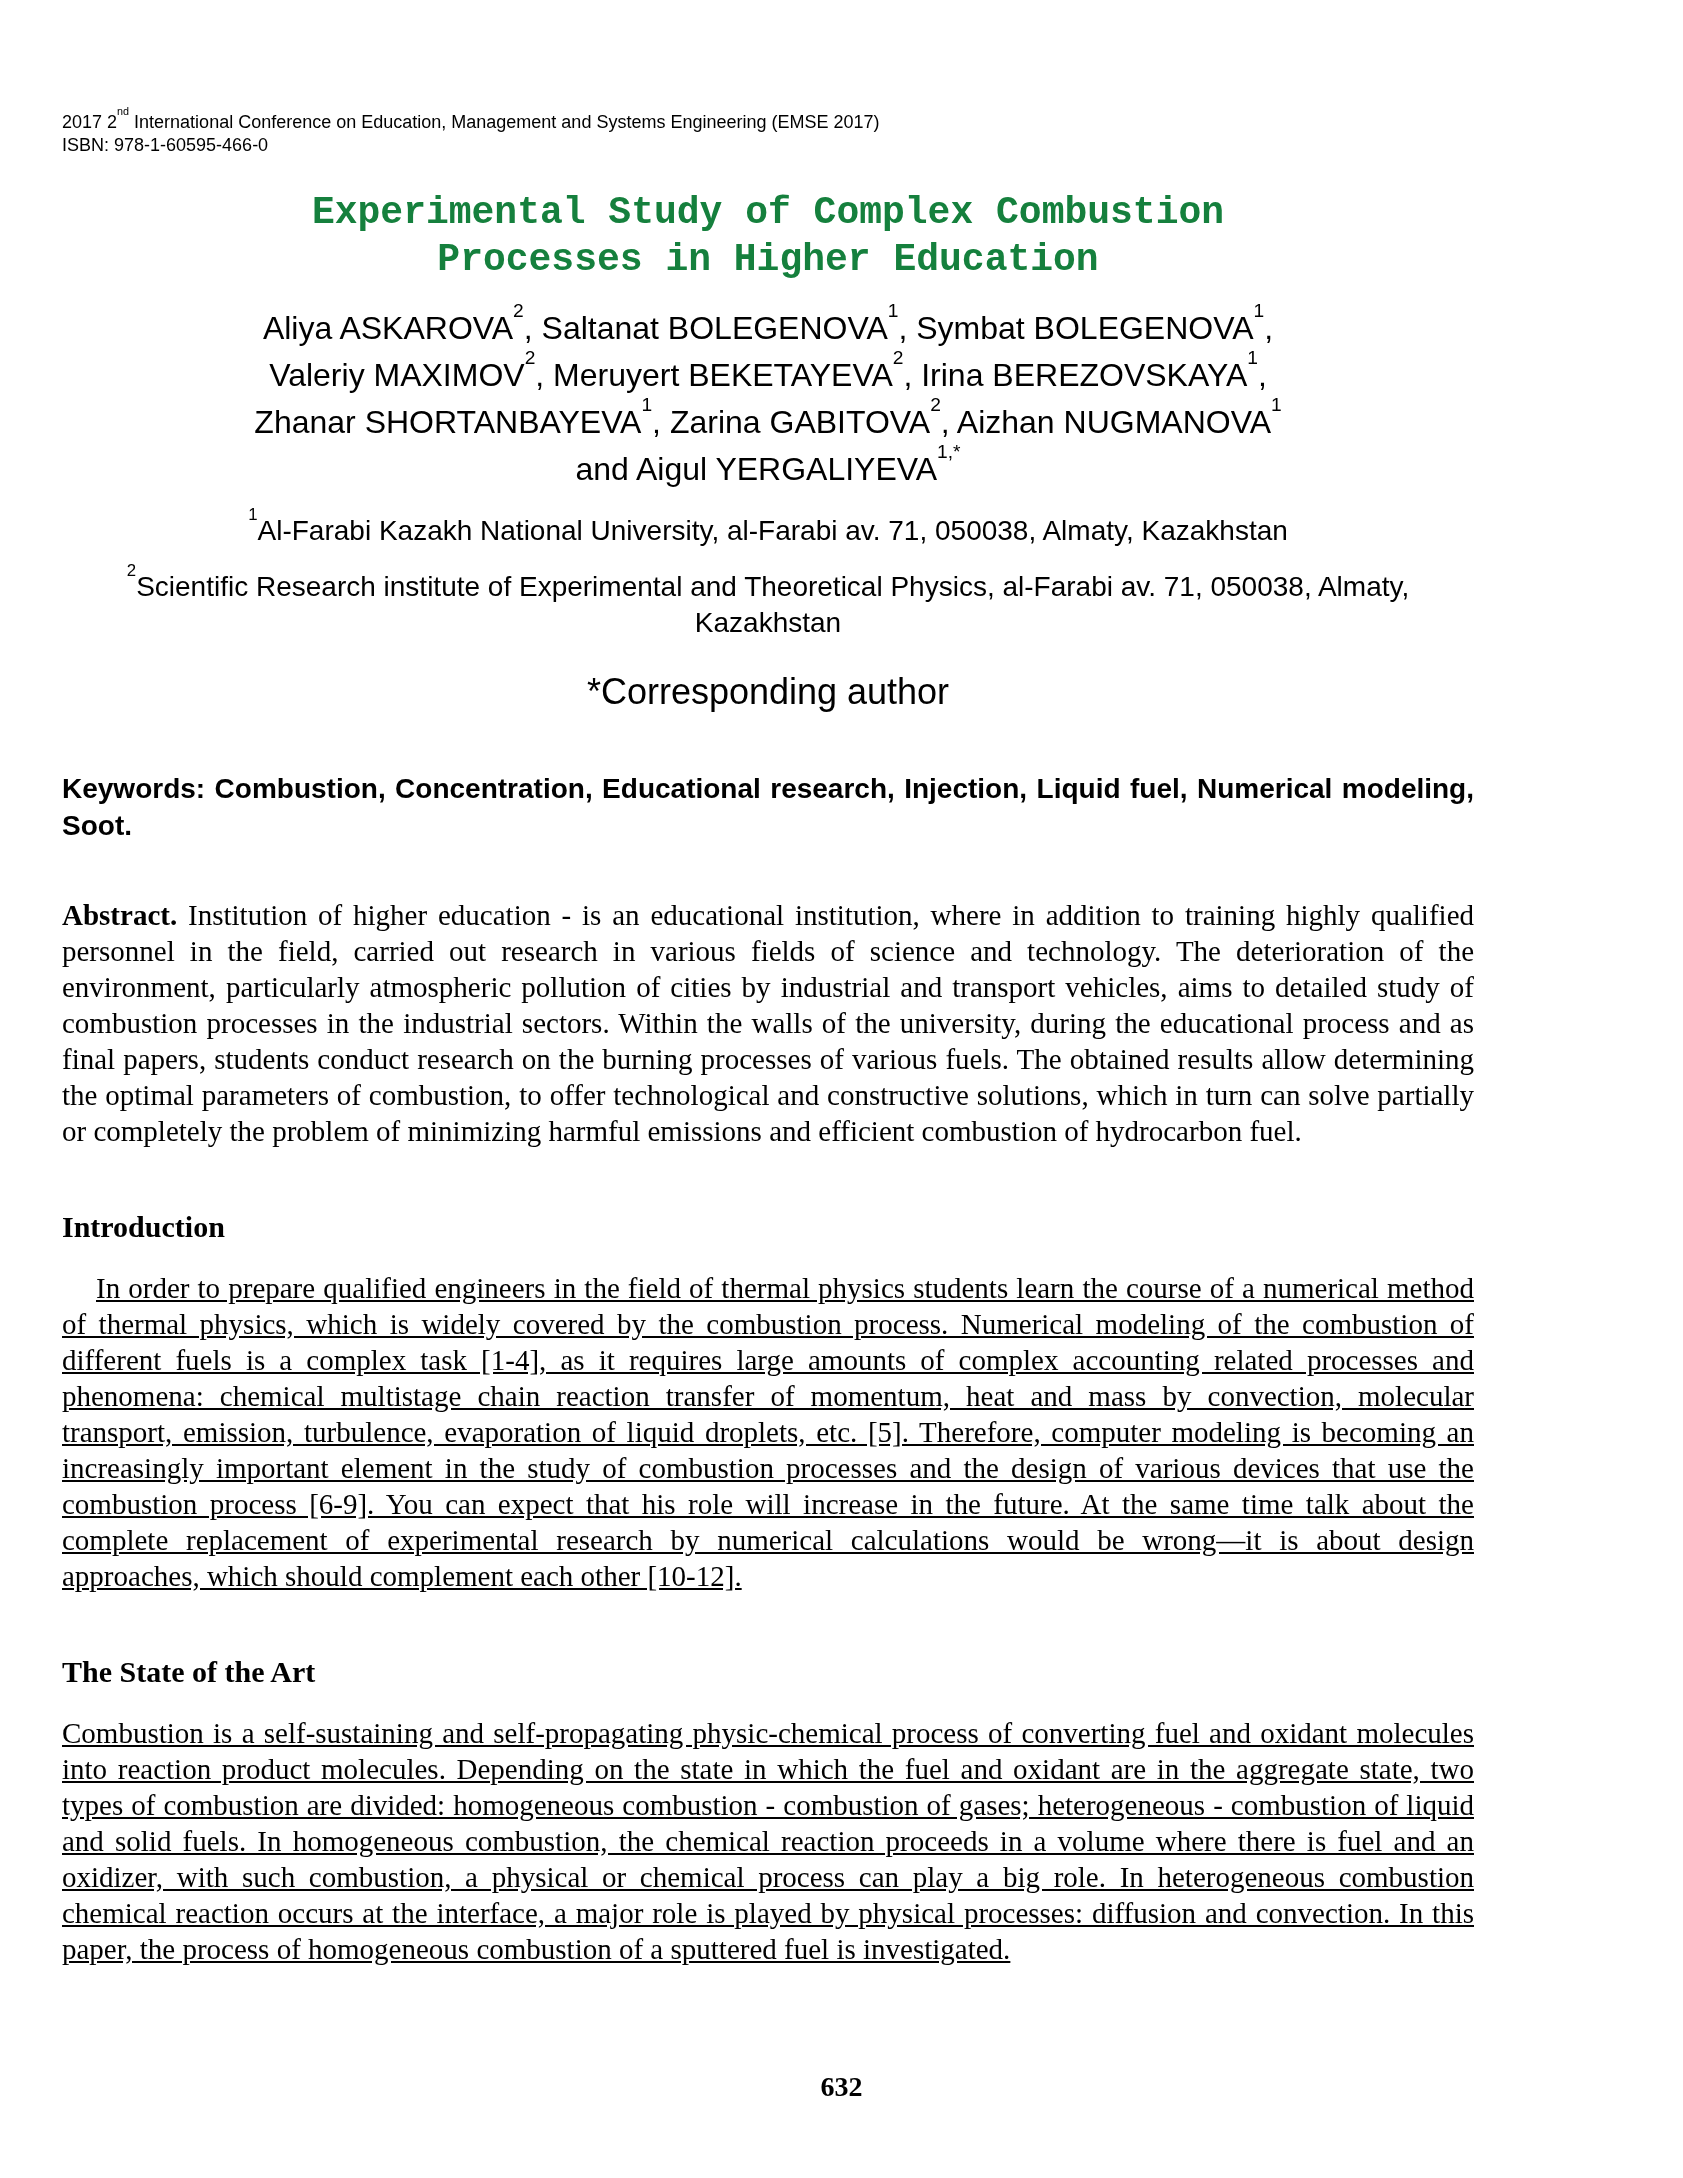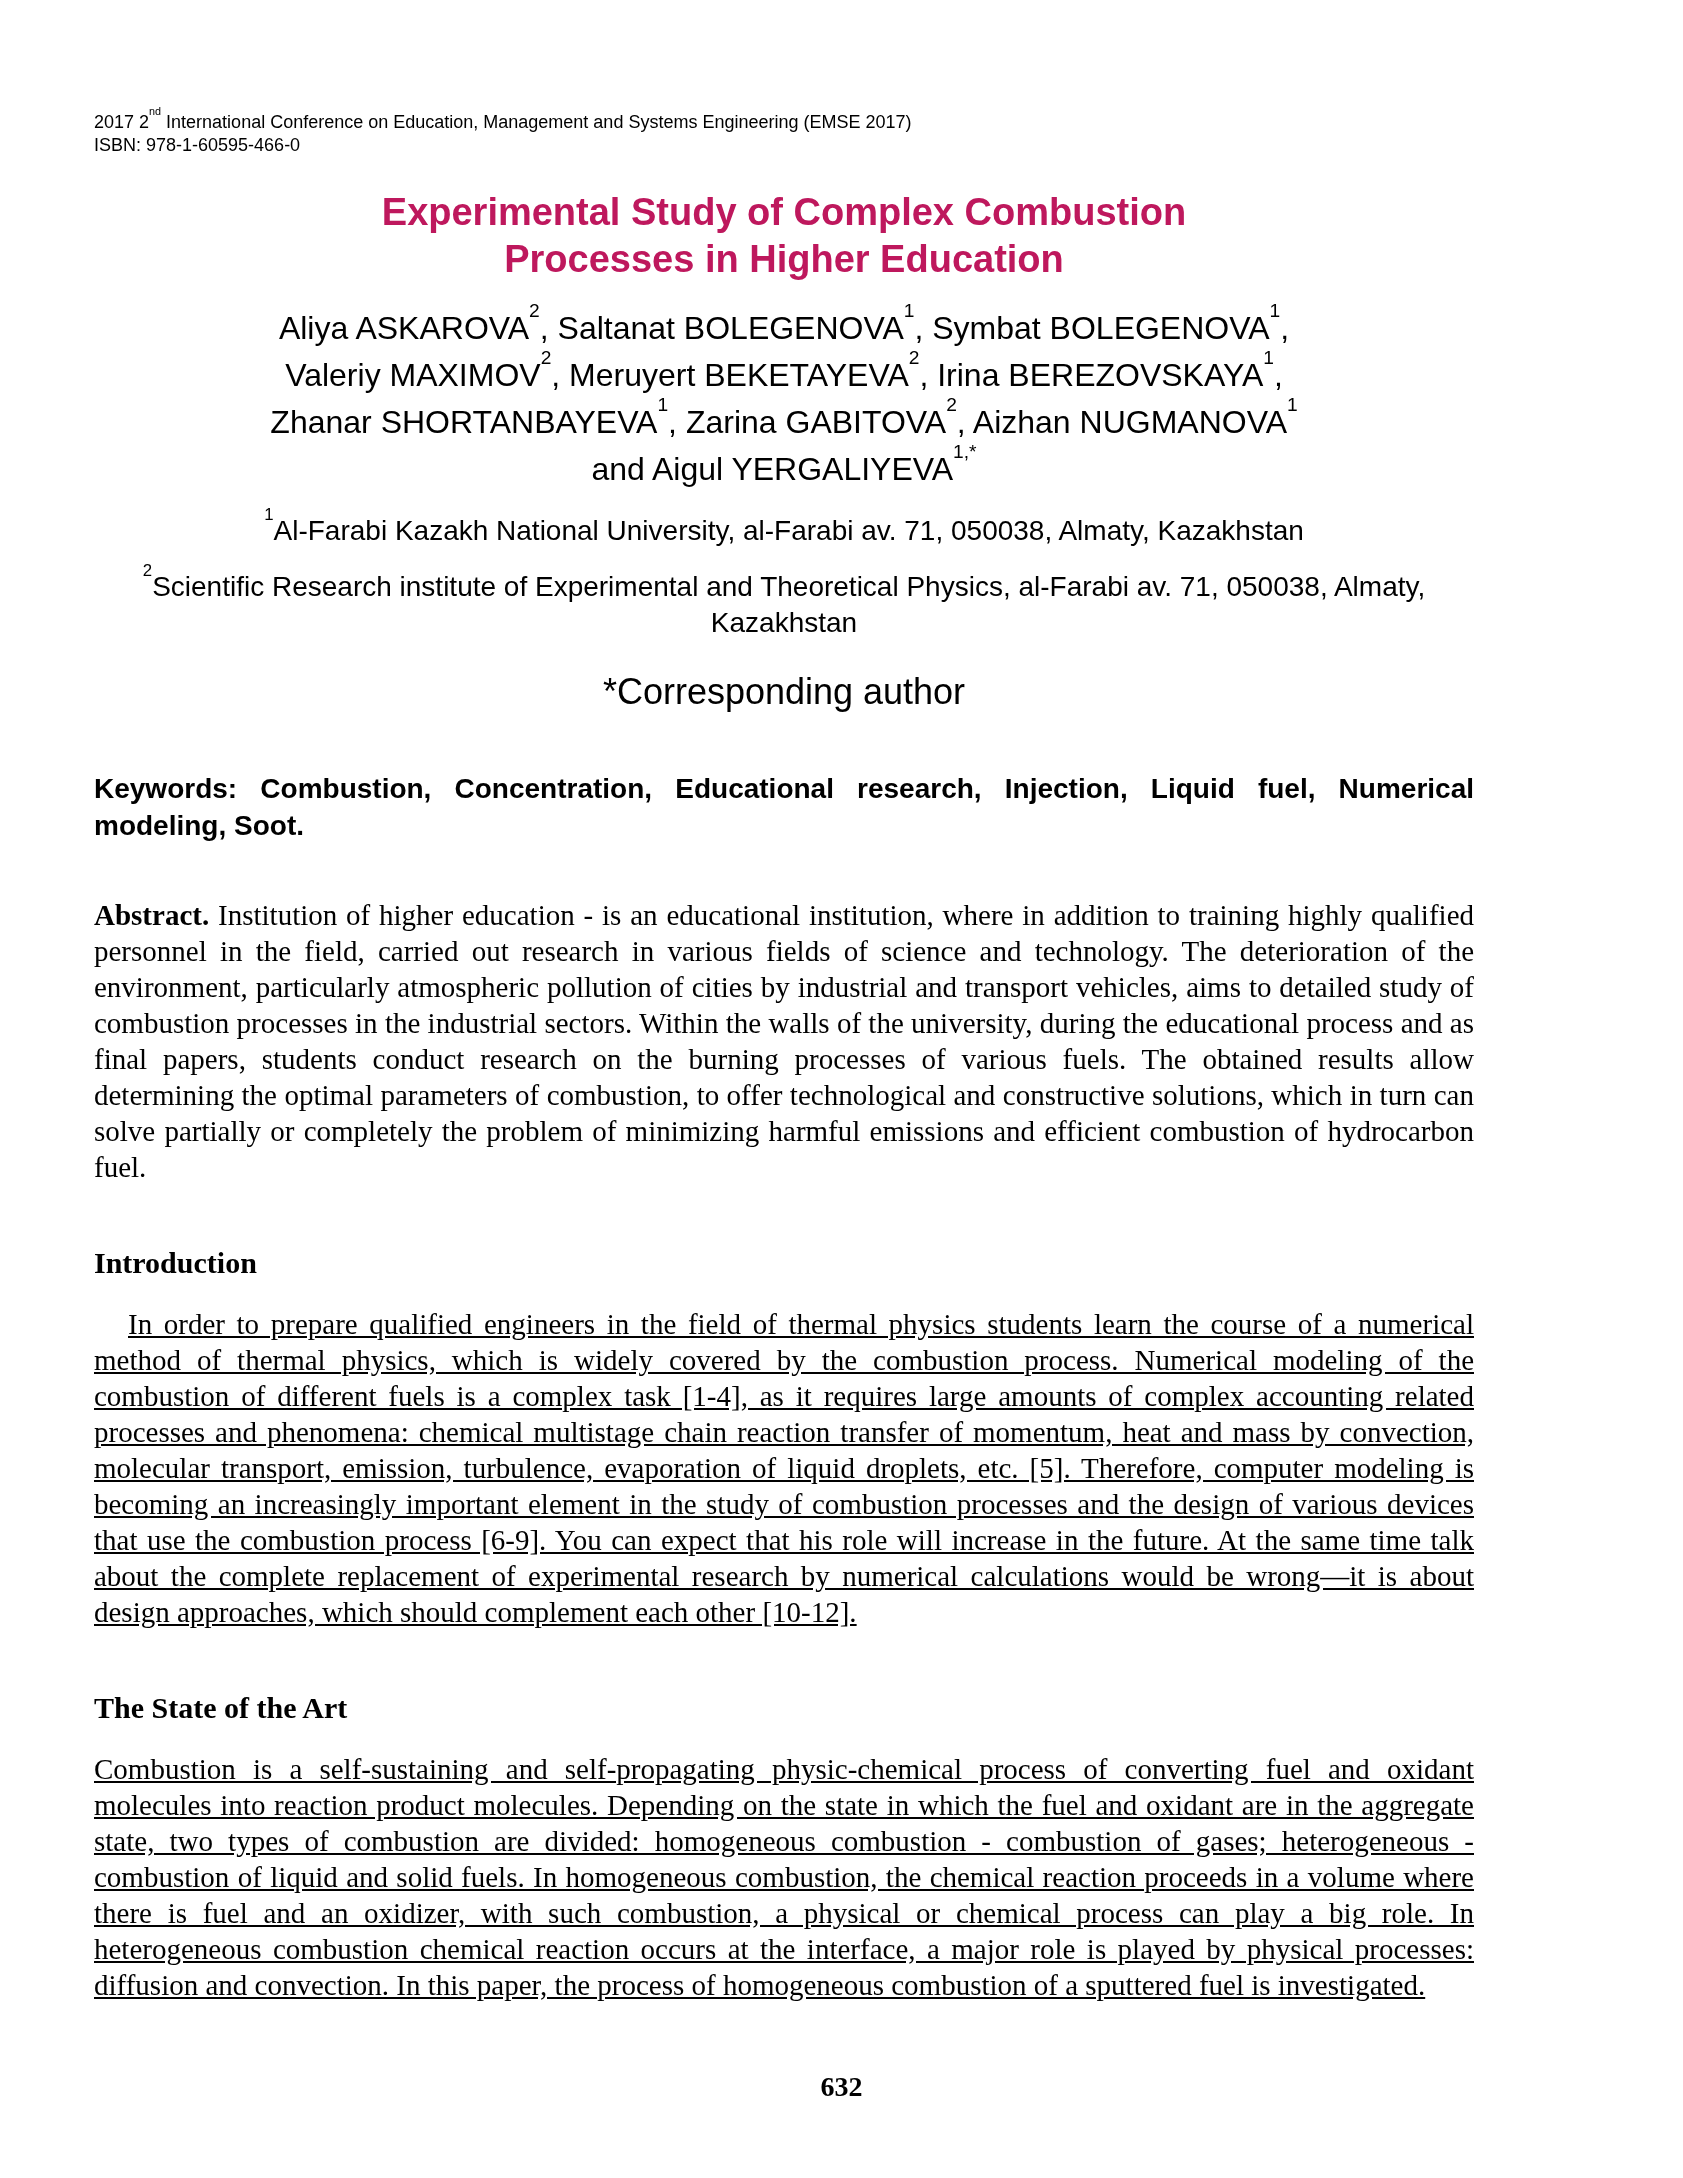--- a/index.html
+++ b/index.html
@@ -3,21 +3,21 @@
 <meta charset="utf-8">
 <style>
   html, body { margin: 0; padding: 0; background: #ffffff; }
   .page {
     position: relative;
     width: 1683px;
     height: 2178px;
     background: #ffffff;
     color: #000000;
     box-sizing: border-box;
-    padding: 111px 209px 0 94px;
+    padding: 111px 209px 0 62px;
     font-family: "Liberation Sans", sans-serif;
     overflow: hidden;
   }
   .header { font-size: 18px; line-height: 23px; }
   sup.sp, .sup {
     font-size: 60%;
     position: relative;
     top: -0.55em;
     line-height: 0;
   }
@@ -88,21 +88,21 @@
 </head>
 <body>
 
 <div class="page">
 
   <div class="header">
     <div><span>2017 2</span><sup class="sp">nd</sup><span> International Conference on Education, Management and Systems Engineering (EMSE 2017)</span></div>
     <div>ISBN: 978-1-60595-466-0</div>
   </div>
 
-  <h1 class="title" style="color: #be185d;">Experimental Study of Complex Combustion Processes in Higher Education</h1>
+  <h1 class="title" style="color: #15803d; font-family: Liberation Mono, monospace;">Experimental Study of Complex Combustion Processes in Higher Education</h1>
 
   <div class="authors">
     <div><span><span>Aliya ASKAROVA</span><sup class="sp">2</sup><span>, </span></span><span><span>Saltanat BOLEGENOVA</span><sup class="sp">1</sup><span>, </span></span><span><span>Symbat BOLEGENOVA</span><sup class="sp">1</sup><span>,</span></span></div>
     <div><span><span>Valeriy MAXIMOV</span><sup class="sp">2</sup><span>, </span></span><span><span>Meruyert BEKETAYEVA</span><sup class="sp">2</sup><span>, </span></span><span><span>Irina BEREZOVSKAYA</span><sup class="sp">1</sup><span>,</span></span></div>
     <div><span><span>Zhanar SHORTANBAYEVA</span><sup class="sp">1</sup><span>, </span></span><span><span>Zarina GABITOVA</span><sup class="sp">2</sup><span>, </span></span><span><span>Aizhan NUGMANOVA</span><sup class="sp">1</sup></span></div>
     <div><span><span>and Aigul YERGALIYEVA</span><sup class="sp">1,*</sup></span></div>
   </div>
 
   <div class="affiliation"><sup class="sp">1</sup><span>Al-Farabi Kazakh National University, al-Farabi av. 71, 050038, Almaty, Kazakhstan</span></div>
   <div class="affiliation"><sup class="sp">2</sup><span>Scientific Research institute of Experimental and Theoretical Physics, al-Farabi av. 71, 050038, Almaty, Kazakhstan</span></div>

